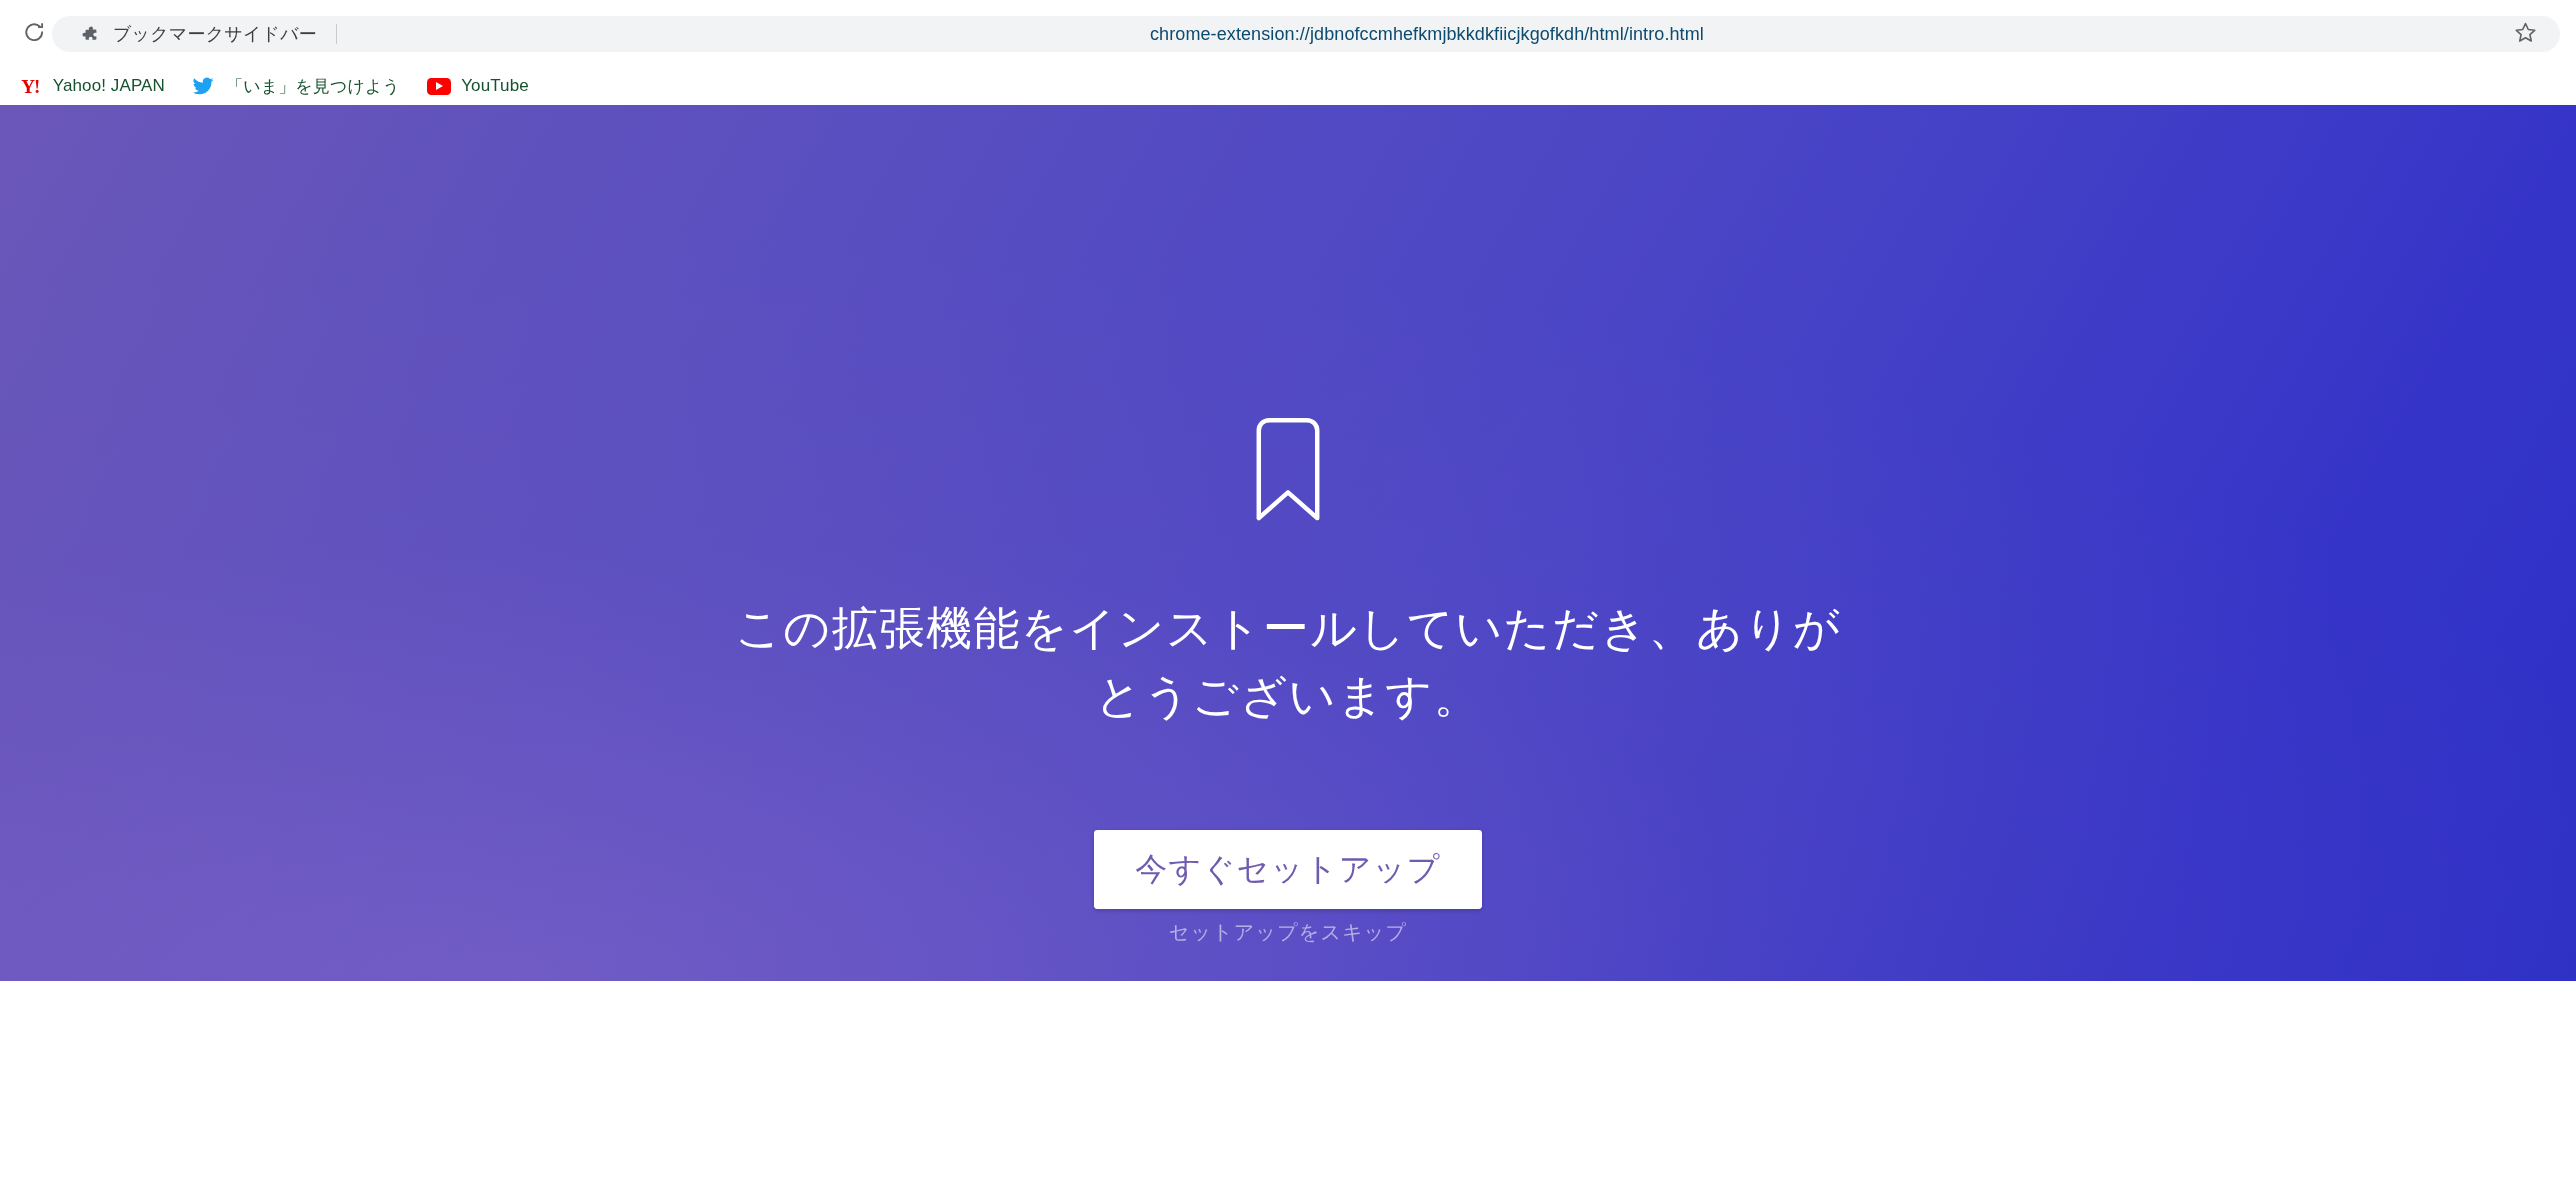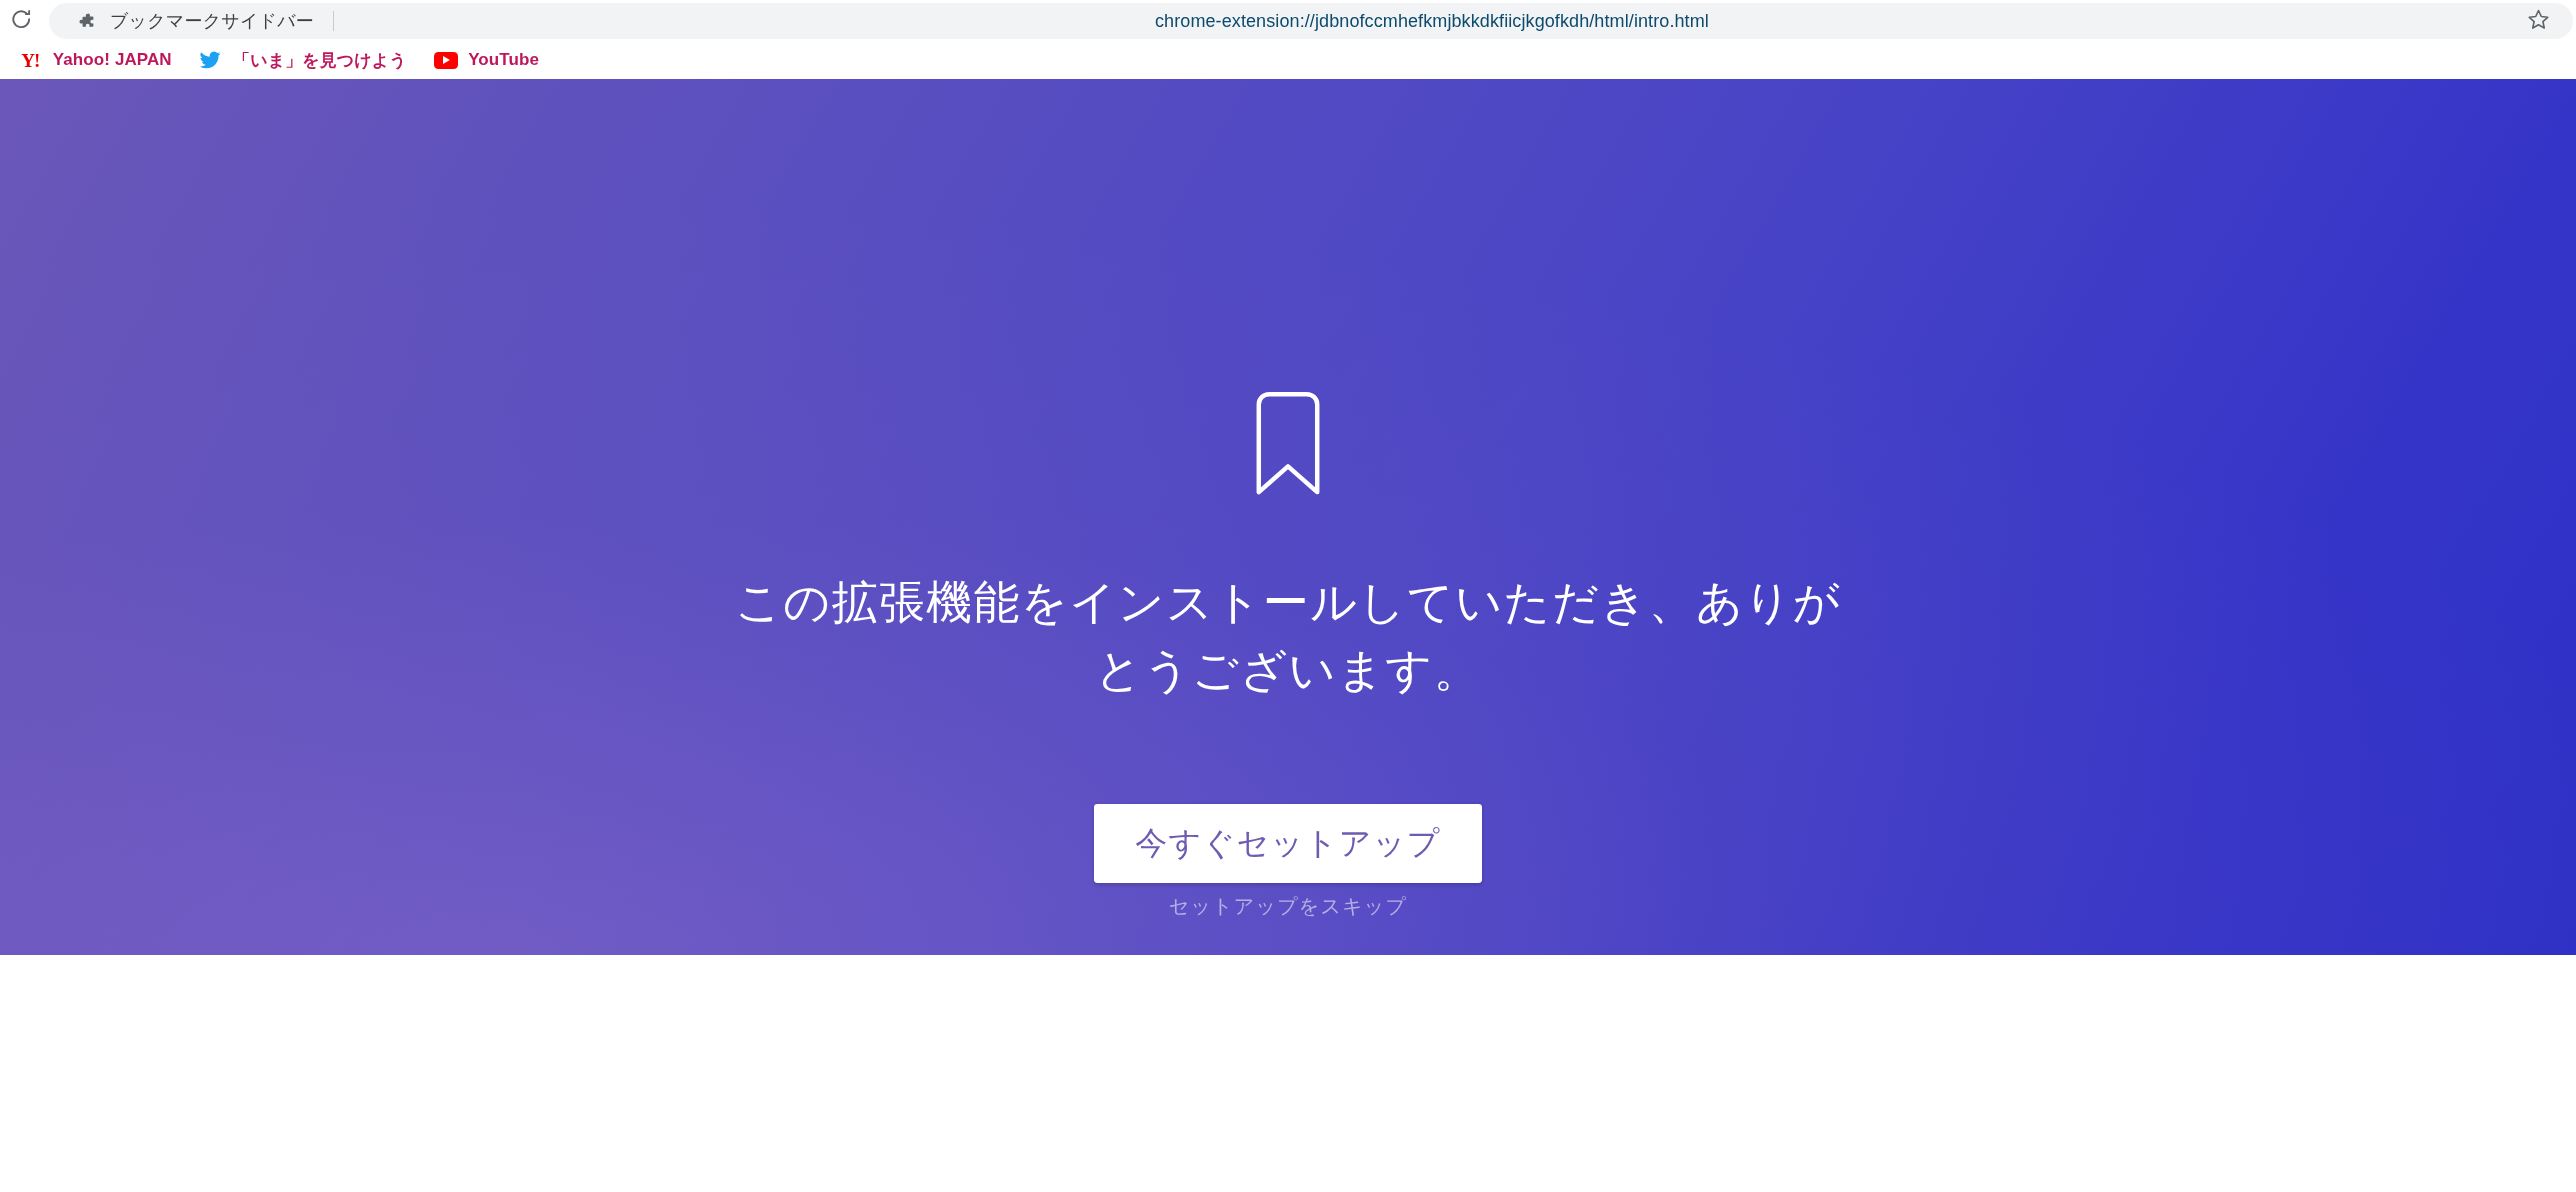--- a/index.html
+++ b/index.html
@@ -15,24 +15,23 @@
   
   .browser-chrome {
     width: 2576px;
     background: #ffffff;
   }
 
   .omnibox-row {
     height: 36px;
     display: flex;
     align-items: center;
-    padding: 3px;
+    padding: 16px;
     background: #ffffff;
     position: relative;
-    gap: 10px;
   }
 
   .reload-btn {
     width: 36px;
     height: 36px;
     margin-left: 0px;
     display: flex;
     align-items: center;
     justify-content: center;
     flex: none;
@@ -120,24 +119,23 @@
     height: 26px;
     display: flex;
     align-items: center;
     justify-content: center;
     margin-right: 9.5px;
     flex: none;
   }
 
   .bm-label {
     font-size: 17px;
-    color: #be185d;
+    color: #14532d;
     white-space: nowrap;
     letter-spacing: 0.1px;
-    font-weight: bold;
   }
 
   .yahoo-logo {
     font-family: "Liberation Serif", "DejaVu Serif", serif;
     font-weight: bold;
     font-size: 19px;
     color: #e60000;
     line-height: 1;
     letter-spacing: -0.9px;
   }

